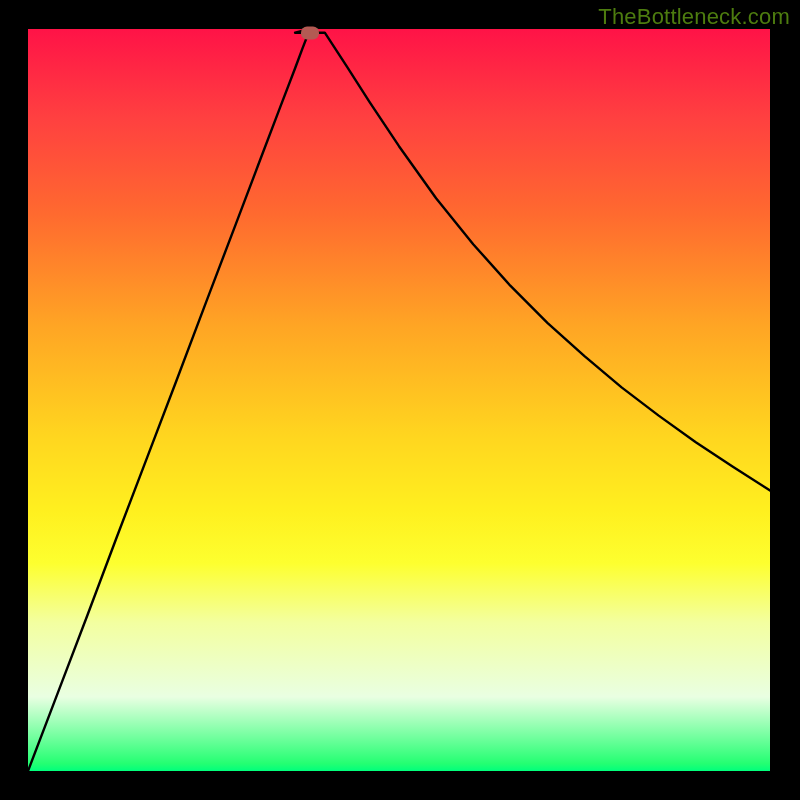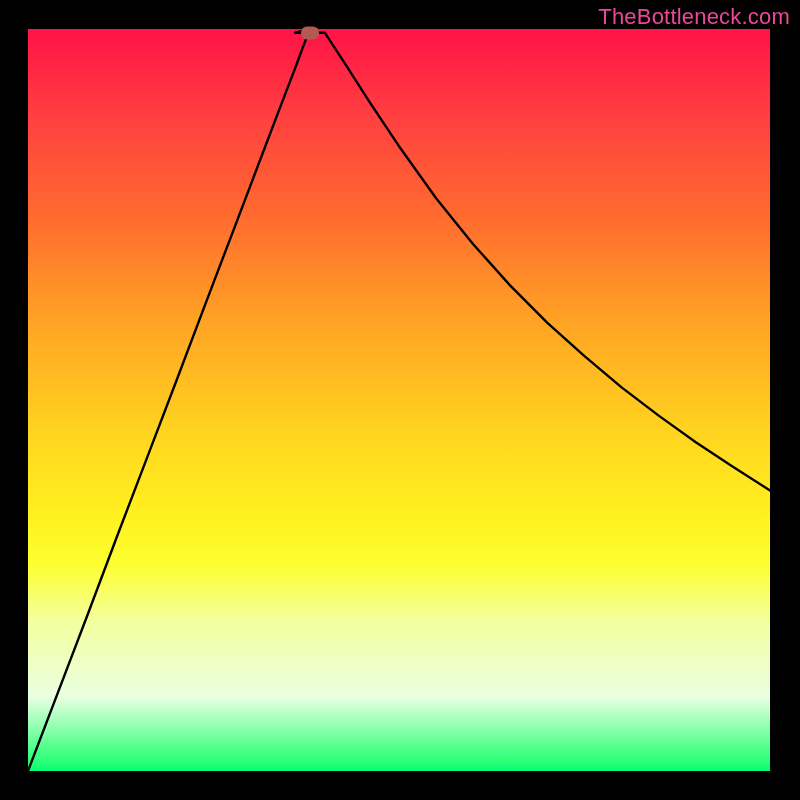--- a/index.html
+++ b/index.html
@@ -35,21 +35,21 @@
     height: 13px;
     background: #b35a53;
     border-radius: 6px;
     transform: translate(-50%, -50%);
   }
 
   .watermark {
     position: absolute;
     top: 4px;
     right: 10px;
-    color: #ec4899;
+    color: #4d7c0f;
     font-size: 22px;
     font-weight: 500;
     letter-spacing: 0.2px;
   }
 </style>
 </head>
 <body>
 
 <div class="plot">
   <svg class="curve" viewBox="0 0 742 742" preserveAspectRatio="none">

